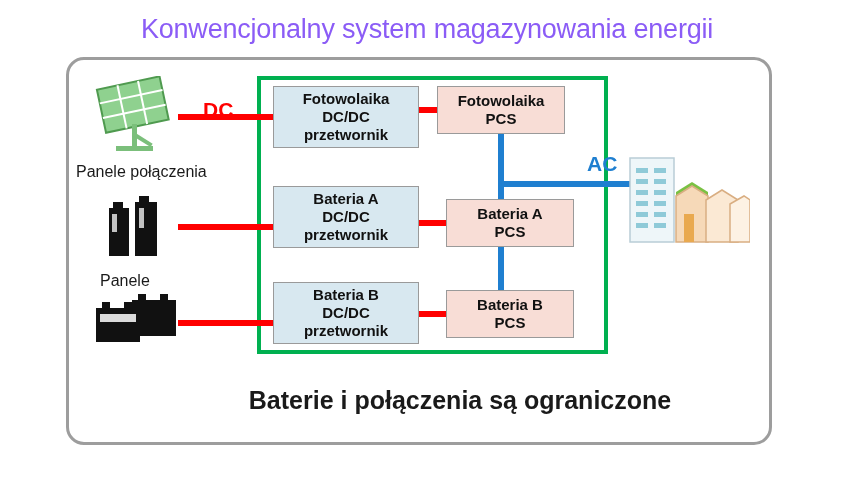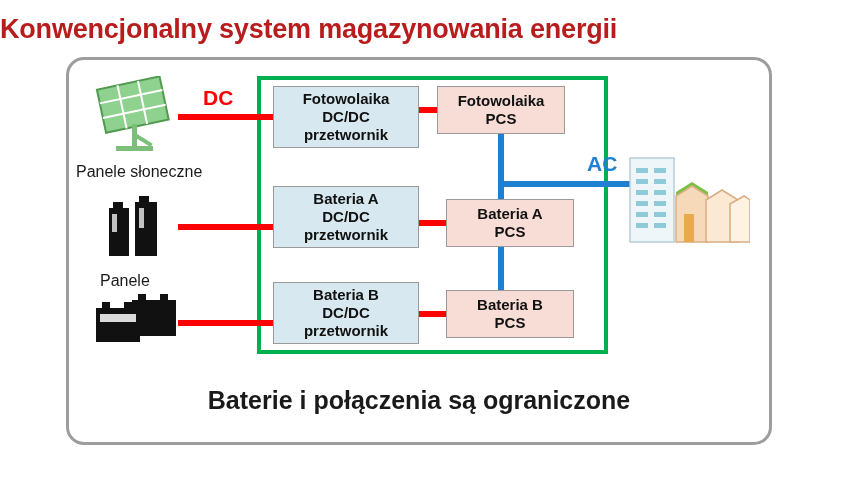--- a/index.html
+++ b/index.html
@@ -14,24 +14,24 @@
     position: relative;
     overflow: hidden;
   }
 
   
   #title {
     position: absolute;
     left: 0;
     top: 14px;
     width: 854px;
-    text-align: left;
+    text-align: center;
     font-size: 27px;
-    font-weight: bold;
-    color: #b91c1c;
+    font-weight: normal;
+    color: #8b5cf6;
     letter-spacing: -0.2px;
   }
 
   
   #panel {
     position: absolute;
     left: 66px;
     top: 57px;
     width: 706px;
     height: 388px;
@@ -106,21 +106,21 @@
   #w-red-bb2  { left: 418px; top: 311px; width: 30px; }
 
   
   #w-blue-v   { left: 498px; top: 131px; height: 165px; }
   #w-blue-h   { left: 498px; top: 181px; width: 134px; }
 
   
   #lbl-dc {
     position: absolute;
     left: 203px;
-    top: 86px;
+    top: 98px;
     font-size: 21px;
     font-weight: bold;
     color: #ff0000;
   }
   #lbl-ac {
     position: absolute;
     left: 540px;
     top: 152px;
     font-size: 21px;
     font-weight: bold;
@@ -136,21 +136,21 @@
     white-space: nowrap;
   }
   #cap-solar { left: 76px; top: 163px; }
   #cap-batt  { left: 100px; top: 272px; }
 
   
   #bottom-text {
     position: absolute;
     left: 66px;
     top: 386px;
-    width: 706px;
+    width: 788px;
     text-align: center;
     font-size: 25px;
     font-weight: bold;
     color: #1a1a1a;
   }
 
   
   .icon-wrap { position: absolute; }
   #icon-solar { left: 88px; top: 76px; width: 96px; height: 82px; }
   #icon-batt-small { left: 105px; top: 192px; width: 70px; height: 72px; }
@@ -268,16 +268,16 @@
 
     <polygon points="50,40 66,30 82,40 82,44 50,44" fill="#7ac143"></polygon>
 
     <polygon points="50,44 66,34 82,44 82,90 50,90" fill="#f6d9b8" stroke="#d9ae82" stroke-width="1.5"></polygon>
     <polygon points="80,48 96,38 112,48 112,90 80,90" fill="#fbe9d4" stroke="#d9ae82" stroke-width="1.5"></polygon>
     <rect x="58" y="62" width="10" height="28" fill="#e9a94f"></rect>
     <polygon points="104,52 118,44 124,48 124,90 104,90" fill="#fdf2e4" stroke="#d9ae82" stroke-width="1.5"></polygon>
   </svg>
 </div>
 
-<div class="caption" id="cap-solar">Panele słoneczne</div>
+<div class="caption" id="cap-solar">Panele połączenia</div>
 <div class="caption" id="cap-batt">Panele</div>
 
 <div id="bottom-text">Baterie i połączenia są ograniczone</div>
 
 </body></html>

